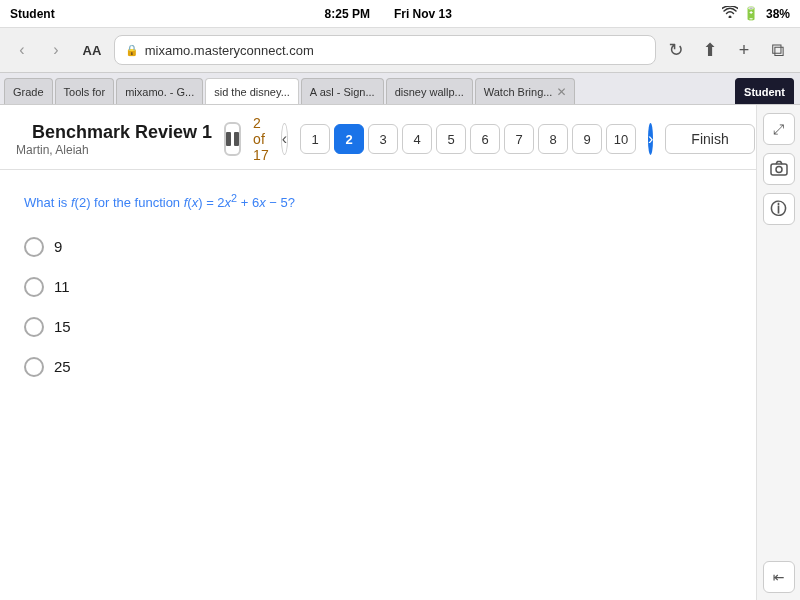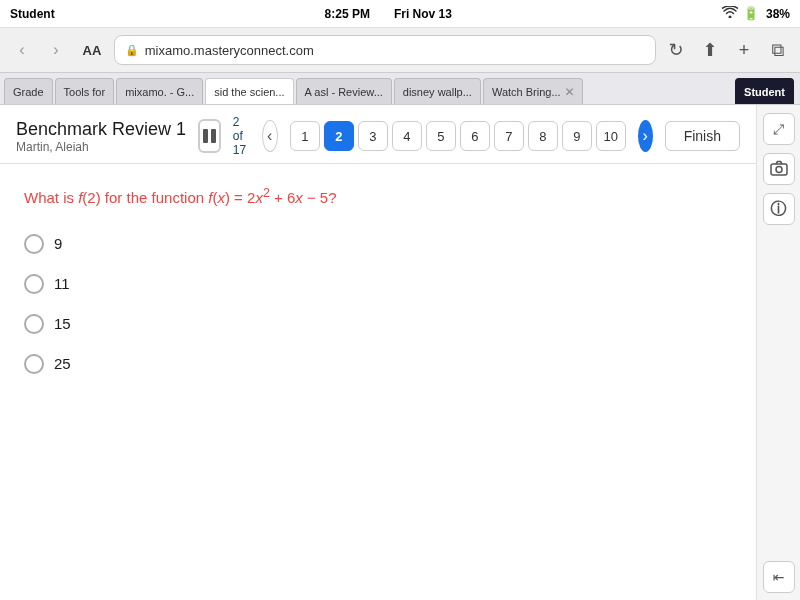--- a/index.html
+++ b/index.html
@@ -139,44 +139,45 @@
       background: #fff;
       padding: 10px 16px 6px;
       display: flex;
       align-items: center;
       gap: 12px;
       border-bottom: 1px solid #e0e0e0;
     }
     .quiz-title-area { flex: 0 0 auto; }
     .quiz-title {
       font-size: 18px;
-      font-weight: 400;
+      font-weight: 700;
       color: #1a1a1a;
+      margin-left: 16px;
     }
     .quiz-subtitle {
       font-size: 12px;
       color: #666;
     }
     .pause-btn {
       width: 44px; height: 34px;
       background: #fff;
       border: 2px solid #ccc;
       border-radius: 6px;
       cursor: pointer;
       display: flex; align-items: center; justify-content: center;
       gap: 3px;
     }
     .pause-bar {
       width: 5px; height: 14px;
       background: #555;
       border-radius: 1px;
     }
     .page-indicator {
-      font-size: 12px;
-      color: #0c4a6e;
+      font-size: 14px;
+      color: #a16207;
       font-weight: 500;
     }
     .nav-arrow {
       width: 32px; height: 32px;
       background: #fff;
       border: 1px solid #ccc;
       border-radius: 50%;
       cursor: pointer;
       display: flex; align-items: center; justify-content: center;
       font-size: 16px;
@@ -206,38 +207,38 @@
       background: #1a73e8;
       border: none;
       border-radius: 50%;
       cursor: pointer;
       display: flex; align-items: center; justify-content: center;
       font-size: 16px;
       color: #fff;
     }
     .finish-btn {
       margin-left: auto;
-      padding: 6px 18px;
+      padding: 6px 25px;
       background: #fff;
       border: 1px solid #ccc;
       border-radius: 6px;
       cursor: pointer;
       font-size: 14px;
       font-weight: 500;
       color: #333;
     }
 
     
     .question-body {
       padding: 20px 24px;
       flex: 1;
     }
     .question-text {
-      font-size: 15px;
-      color: #ef4444;
+      font-size: 13px;
+      color: #3b82f6;
       margin-bottom: 24px;
       line-height: 1.5;
     }
     .answer-choices {
       display: flex;
       flex-direction: column;
       gap: 20px;
     }
     .answer-choice {
       display: flex;
@@ -327,24 +328,24 @@
   <div class="tab">
       <span>Grade</span>
     </div>
   <div class="tab">
       <span>Tools for</span>
     </div>
   <div class="tab">
       <span>mixamo. - G...</span>
     </div>
   <div class="tab active">
-      <span>sid the scien...</span>
-    </div>
-  <div class="tab">
-      <span>A asl - Review...</span>
+      <span>sid the disney...</span>
+    </div>
+  <div class="tab">
+      <span>A asl - Sign...</span>
     </div>
   <div class="tab">
       <span>disney wallp...</span>
     </div>
   <div class="tab">
     <span>Watch Bring...</span>
     <span class="tab-close">✕</span>
   </div>
   <div class="tab student-tab">
       <span>Student</span>

